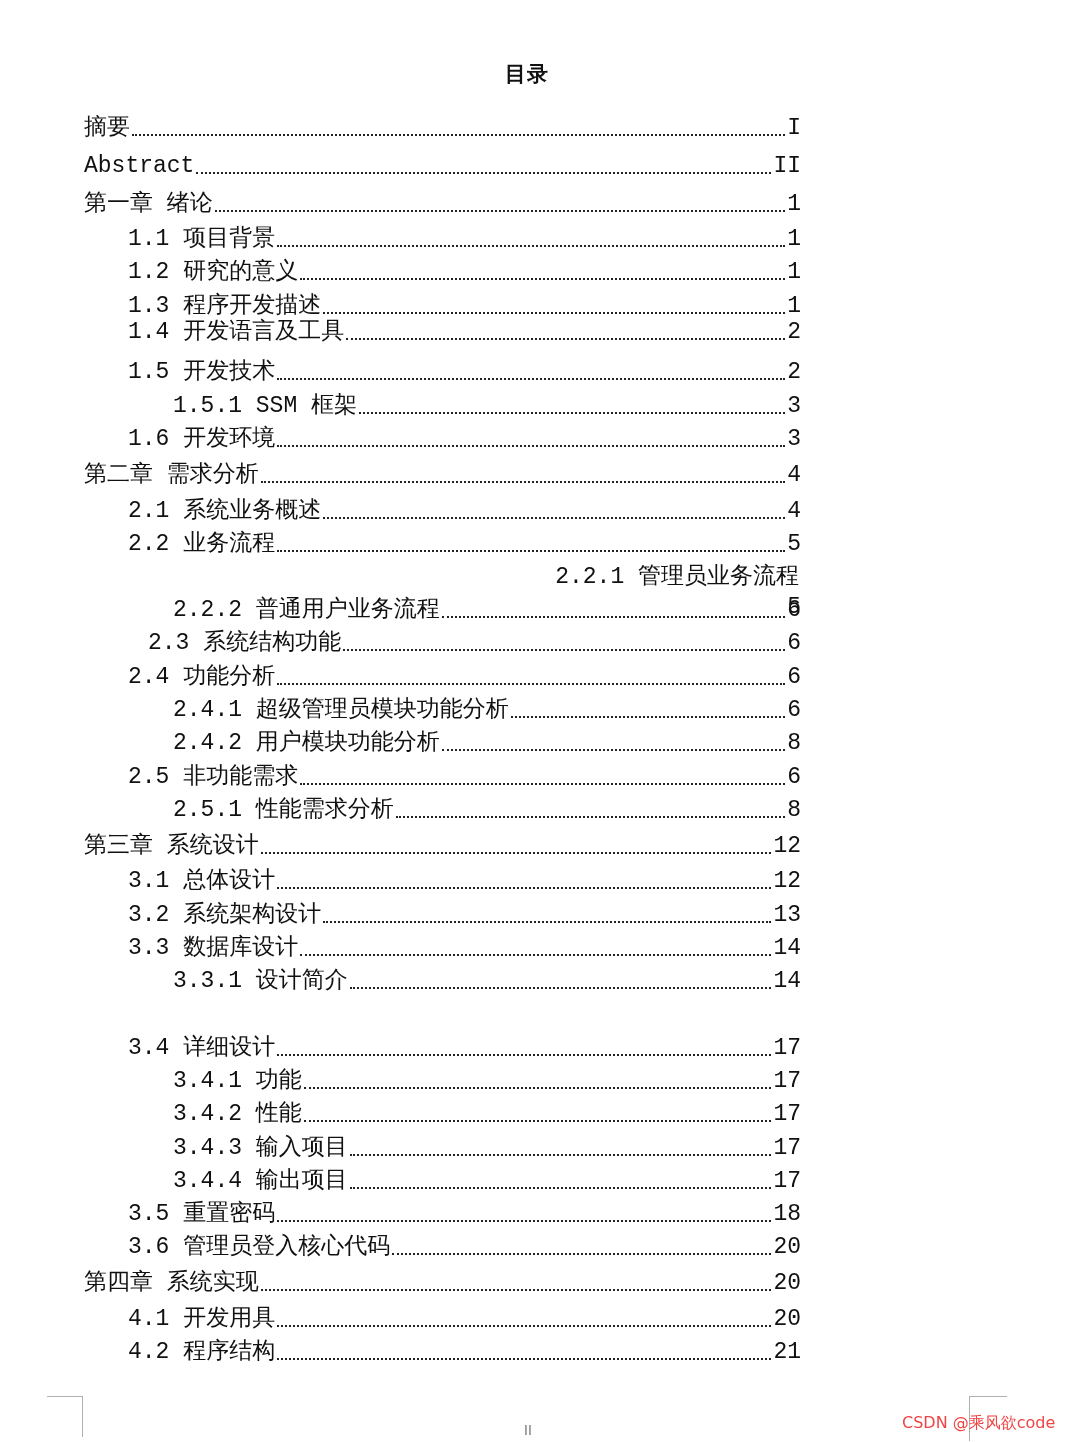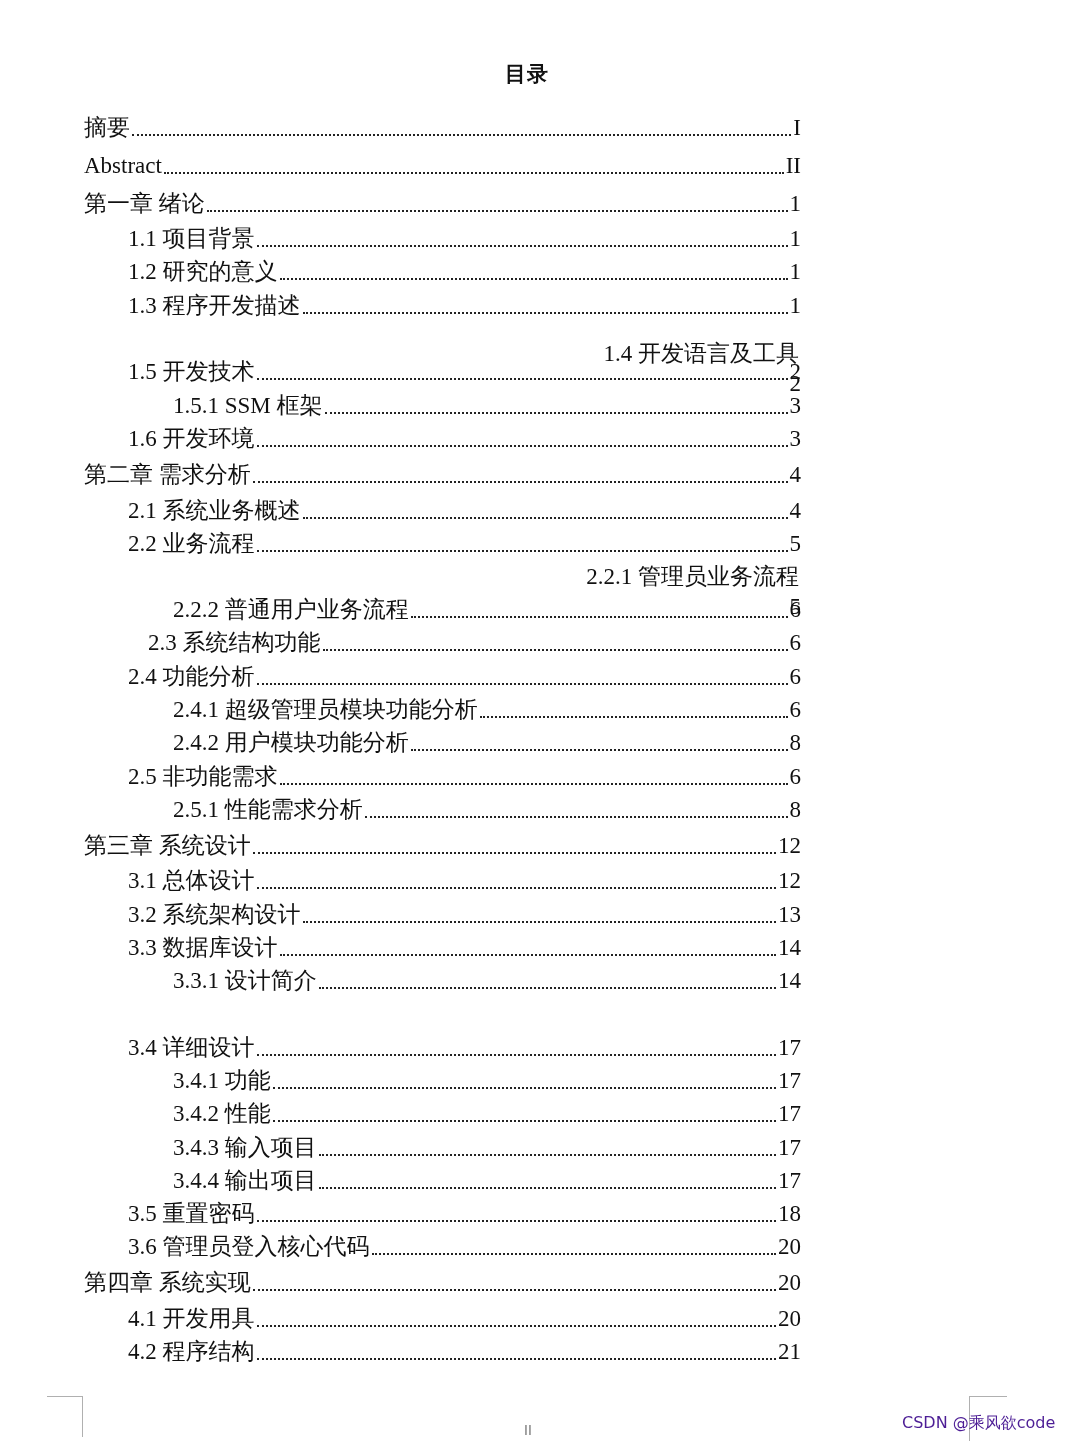--- a/index.html
+++ b/index.html
@@ -26,20 +26,21 @@
     font-size: 21px;
     line-height: 40px;
     letter-spacing: 1px;
   }
   .toc {
     position: absolute;
     left: 0;
     top: 0;
     width: 918px;
     height: 1400px;
+    font-family: Liberation Mono, monospace;
   }
   .toc-row {
     position: absolute;
     right: 117px;
     height: 30px;
     display: flex;
     align-items: flex-end;
     font-size: 23px;
     line-height: 30px;
     white-space: nowrap;
@@ -103,21 +104,21 @@
     color: #777777;
     font-family: "Liberation Sans", sans-serif;
   }
   .watermark {
     position: absolute;
     left: 902px;
     top: 1412px;
     font-family: "DejaVu Sans", "Liberation Sans", sans-serif;
     font-size: 16px;
     line-height: 22px;
-    color: #4c1d95;
+    color: #ef4444;
     white-space: nowrap;
   }
 </style>
 </head>
 <body>
 
 <div class="page-title">目录</div>
 
 <div class="toc" id="toc">
     <div class="toc-row lvl0" style="top: 113px;">
@@ -143,21 +144,21 @@
     <div class="toc-row lvl1" style="top: 257px;">
       <span class="label">1.2 研究的意义</span>
       <span class="leader"></span>
       <span class="page">1</span>
     </div>
     <div class="toc-row lvl1" style="top: 291px;">
       <span class="label">1.3 程序开发描述</span>
       <span class="leader"></span>
       <span class="page">1</span>
     </div>
-    <div class="toc-row lvl1" style="top: 339px; flex-direction: column;">
+    <div class="toc-row lvl1" style="top: 317px;">
       <span class="label">1.4 开发语言及工具</span>
       <span class="leader"></span>
       <span class="page">2</span>
     </div>
     <div class="toc-row lvl1" style="top: 357px;">
       <span class="label">1.5 开发技术</span>
       <span class="leader"></span>
       <span class="page">2</span>
     </div>
     <div class="toc-row lvl2" style="top: 391px;">

